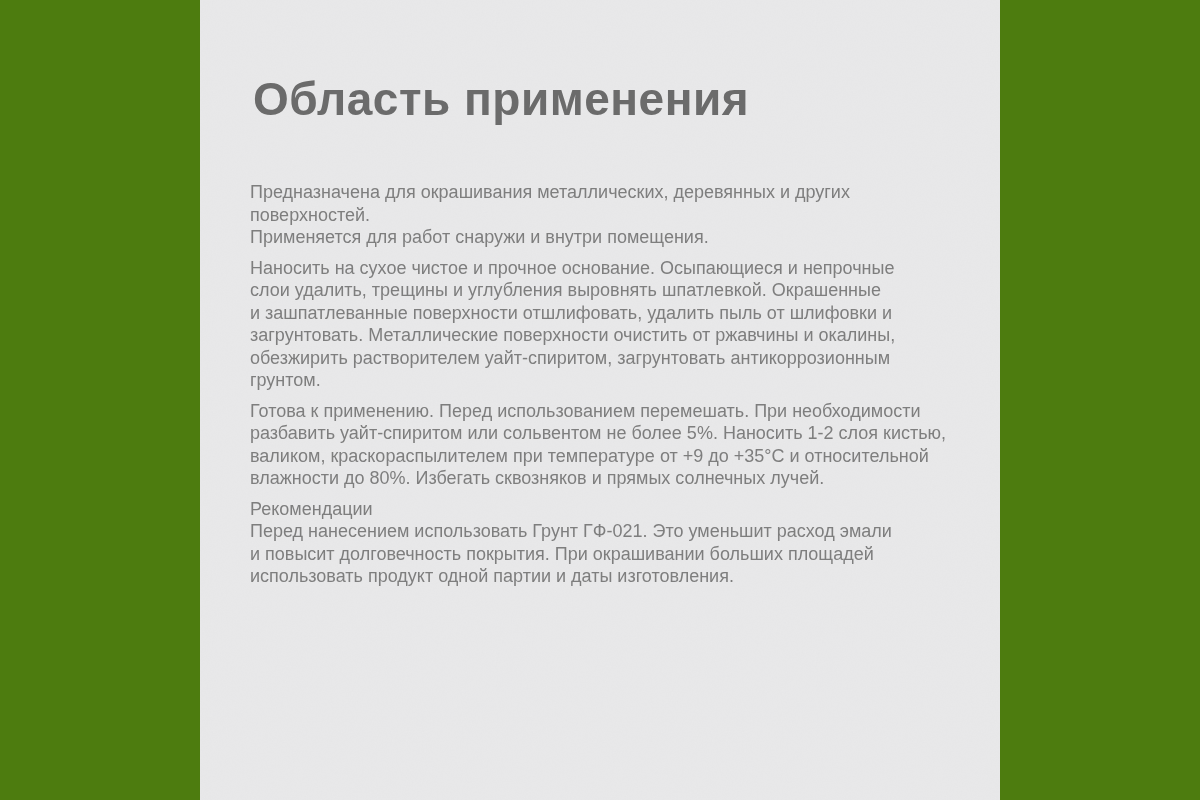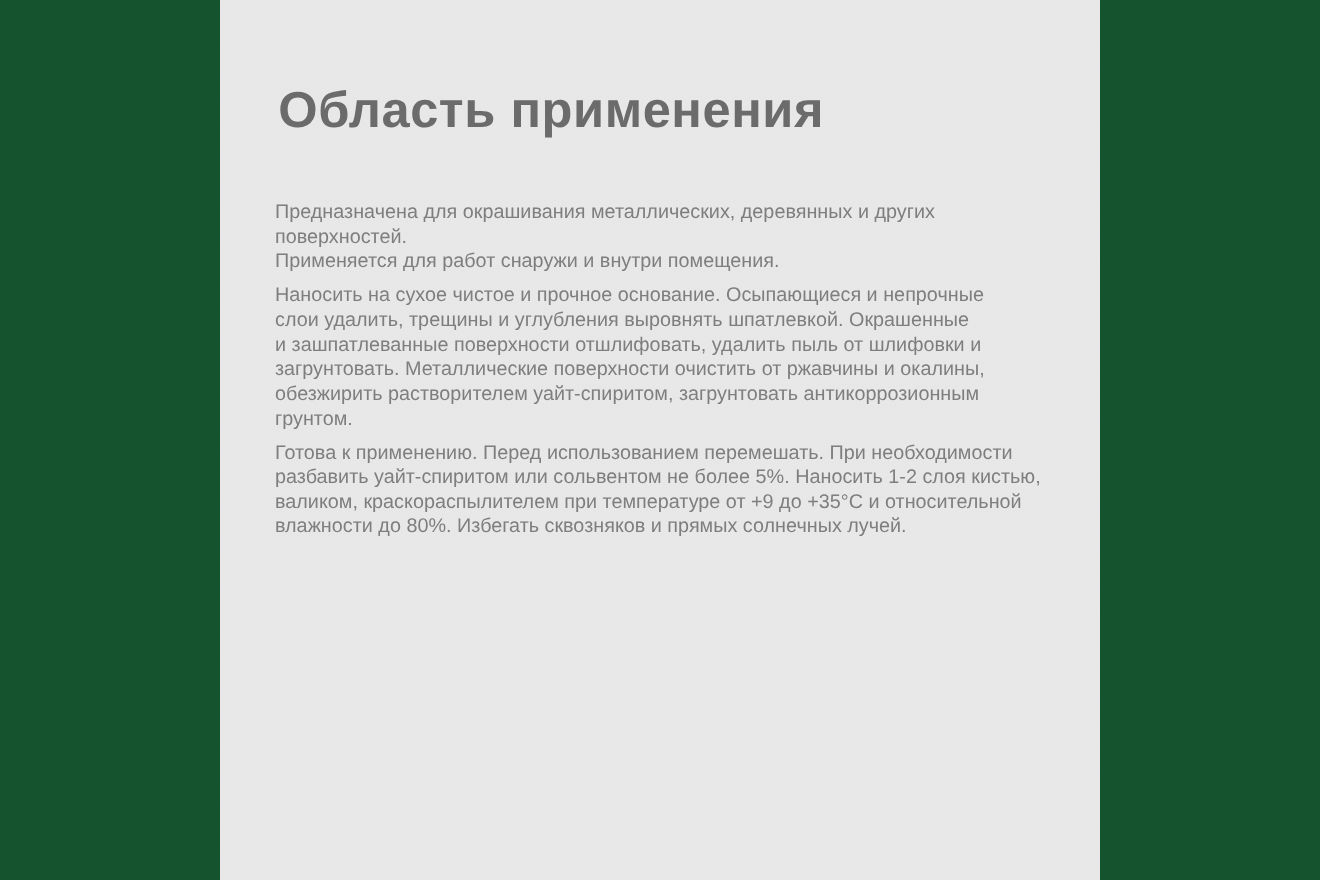--- a/index.html
+++ b/index.html
@@ -5,21 +5,21 @@
   html, body {
     margin: 0;
     padding: 0;
     background: #ffffff;
     font-family: "Liberation Sans", "DejaVu Sans", sans-serif;
   }
   .canvas {
     position: relative;
     width: 1200px;
     height: 800px;
-    background: #14532d;
+    background: #4d7c0f;
     overflow: hidden;
   }
   .panel {
     position: absolute;
     left: 200px;
     top: 0;
     width: 800px;
     height: 800px;
     background: #e9e9ea;
   }
@@ -99,16 +99,22 @@
 грунтом.</div>
       </div>
 
       <div class="section">
         <div class="section-body">Готова к применению. Перед использованием перемешать. При необходимости
 разбавить уайт-спиритом или сольвентом не более 5%. Наносить 1-2 слоя кистью,
 валиком, краскораспылителем при температуре от +9 до +35°С и относительной
 влажности до 80%. Избегать сквозняков и прямых солнечных лучей.</div>
       </div>
 
+      <div class="section">
+        <div class="section-heading">Рекомендации</div>
+        <div class="section-body">Перед нанесением использовать Грунт ГФ-021. Это уменьшит расход эмали
+и повысит долговечность покрытия. При окрашивании больших площадей
+использовать продукт одной партии и даты изготовления.</div>
+      </div>
 
     </div>
   </div>
 </div>
 
 </body></html>

